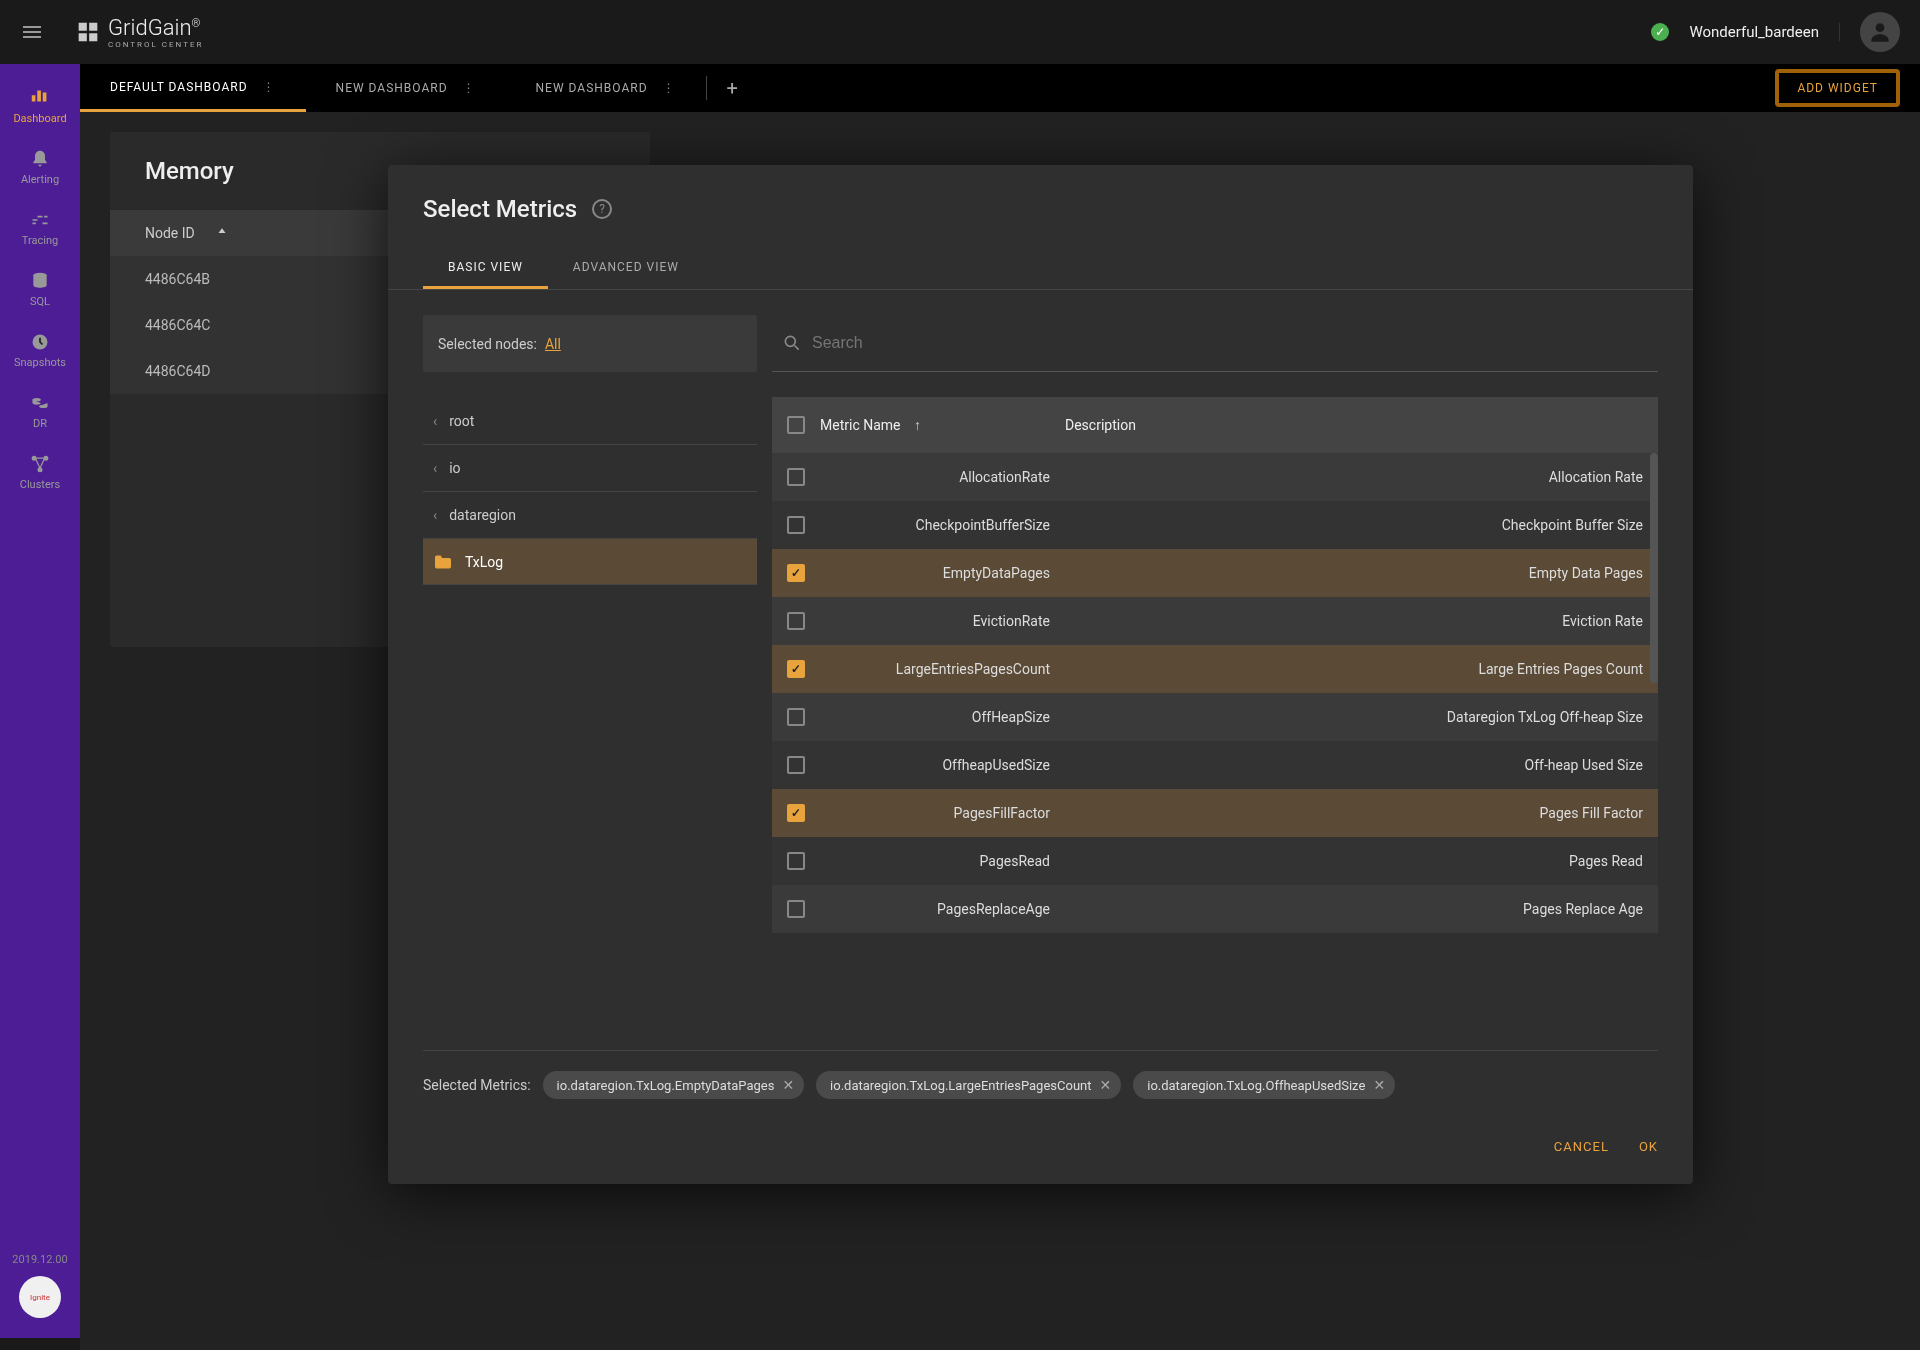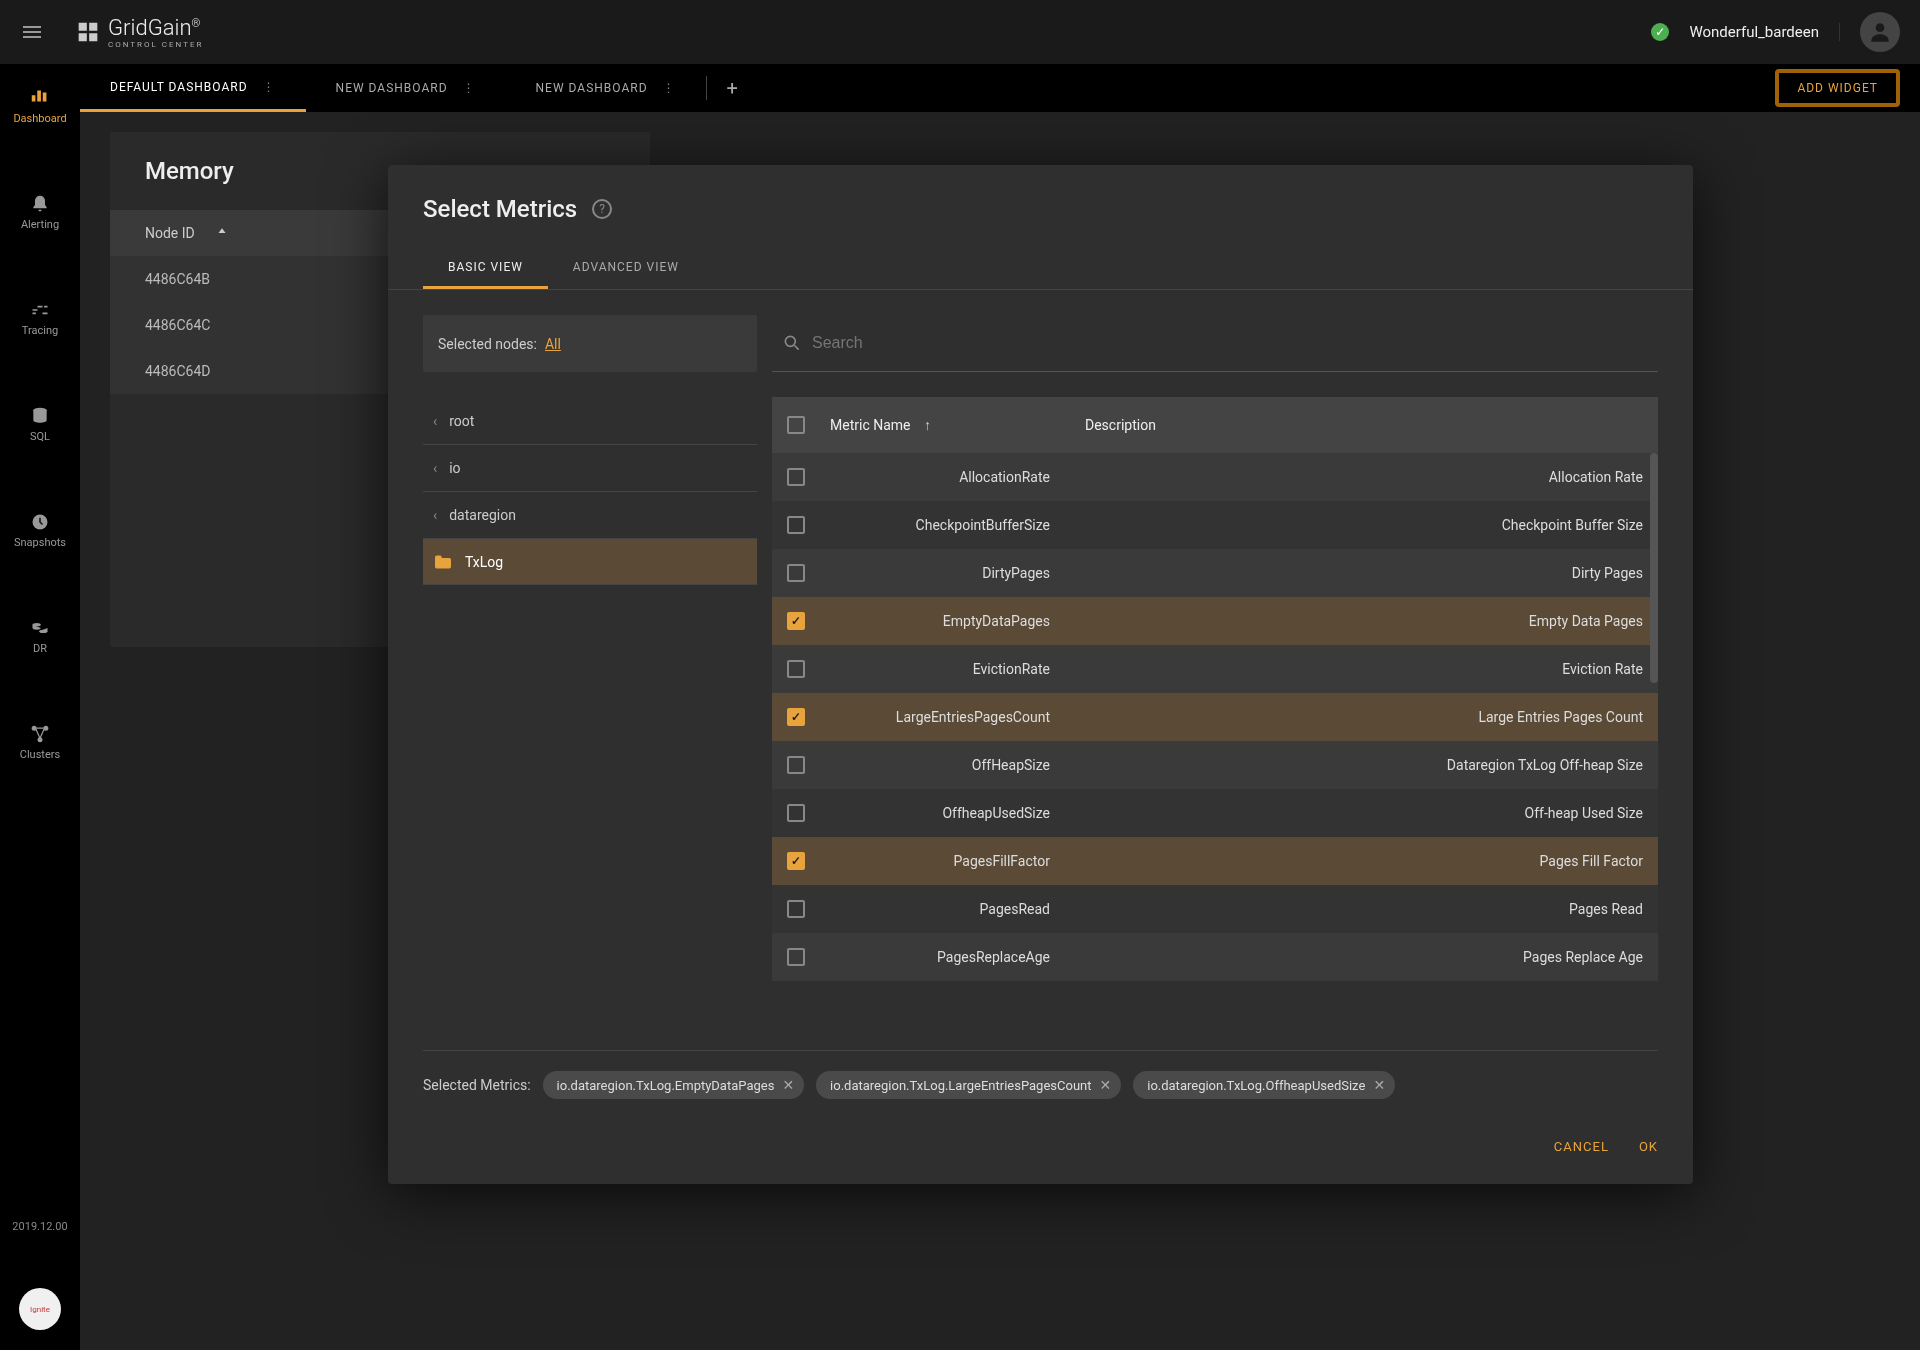--- a/index.html
+++ b/index.html
@@ -23,28 +23,27 @@
 .logo-text { font-size: 22px; font-weight: 300; color: #eee; }
 .logo-sub { font-size: 8px; color: #aaa; letter-spacing: 2px; }
 .topbar-right { margin-left: auto; display: flex; align-items: center; gap: 20px; }
 .status-check { width: 18px; height: 18px; border-radius: 50%; background: #4caf50; display: flex; align-items: center; justify-content: center; color: #fff; font-size: 12px; }
 .username { color: #eee; font-size: 15px; padding-right: 20px; border-right: 1px solid #333; }
 .avatar { width: 40px; height: 40px; border-radius: 50%; background: #444; display: flex; align-items: center; justify-content: center; }
 
 
 .sidebar {
   position: absolute;
-  left: 0; top: 64px; bottom: 0;
+  left: 0; top: 64px; bottom: 12px;
   width: 80px;
-  background: #000000;
+  background: #4c1d95;
   display: flex;
   flex-direction: column;
   align-items: center;
   padding-top: 10px;
-  gap: 45px;
 }
 .side-item { display: flex; flex-direction: column; align-items: center; padding: 12px 0; color: #999; cursor: pointer; width: 100%; }
 .side-item.active { color: #e8a33d; }
 .side-item .icon { font-size: 20px; margin-bottom: 4px; }
 .side-item .label { font-size: 11px; }
 .side-version { margin-top: auto; font-size: 11px; color: #888; padding-bottom: 10px; }
 .side-badge { width: 42px; height: 42px; border-radius: 50%; background: #f0f0f0; margin-bottom: 20px; display:flex; align-items:center; justify-content:center; font-size:8px; color:#c33; }
 
 
 .main {
@@ -184,21 +183,21 @@
   flex: 1;
   margin-left: 15px;
   display: flex; flex-direction: column;
   position: relative;
 }
 .metrics-header {
   background: #444;
   height: 56px;
   display: flex; align-items: center;
   padding: 0 15px;
-  gap: 25px;
+  gap: 15px;
 }
 .checkbox { width: 18px; height: 18px; border: 2px solid #888; border-radius: 2px; cursor: pointer; flex-shrink: 0; }
 .checkbox.checked { background: #e8a33d; border-color: #e8a33d; display: flex; align-items: center; justify-content: center; }
 .checkbox.checked::after { content: "✓"; color: #222; font-size: 12px; font-weight: bold; }
 .col-name { width: 230px; color: #eee; }
 .col-desc { flex: 1; color: #eee; }
 .sort-arrow { color: #ccc; }
 
 .metrics-rows { flex: 1; overflow: hidden; position: relative; }
 .metric-row {
@@ -446,25 +445,20 @@
               <div class="metric-row even">
                 <div class="checkbox"></div>
                 <div class="name">AllocationRate</div>
                 <div class="desc">Allocation Rate</div>
               </div>
               <div class="metric-row odd">
                 <div class="checkbox"></div>
                 <div class="name">CheckpointBufferSize</div>
                 <div class="desc">Checkpoint Buffer Size</div>
               </div>
-              <div class="metric-row even">
-                <div class="checkbox"></div>
-                <div class="name">DirtyPages</div>
-                <div class="desc">Dirty Pages</div>
-              </div>
               <div class="metric-row selected">
                 <div class="checkbox checked"></div>
                 <div class="name">EmptyDataPages</div>
                 <div class="desc">Empty Data Pages</div>
               </div>
               <div class="metric-row even">
                 <div class="checkbox"></div>
                 <div class="name">EvictionRate</div>
                 <div class="desc">Eviction Rate</div>
               </div>

